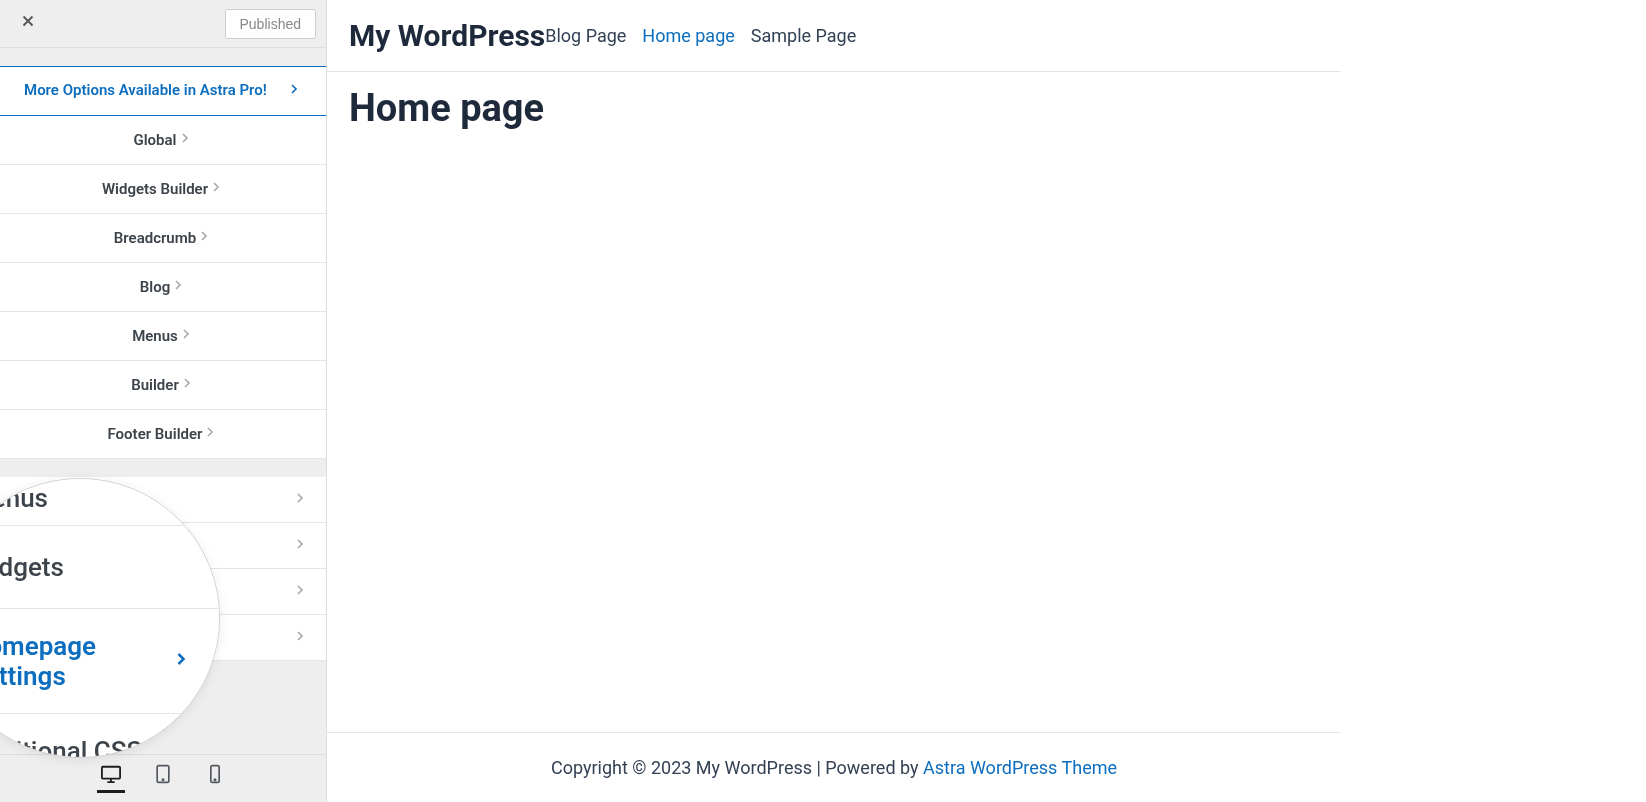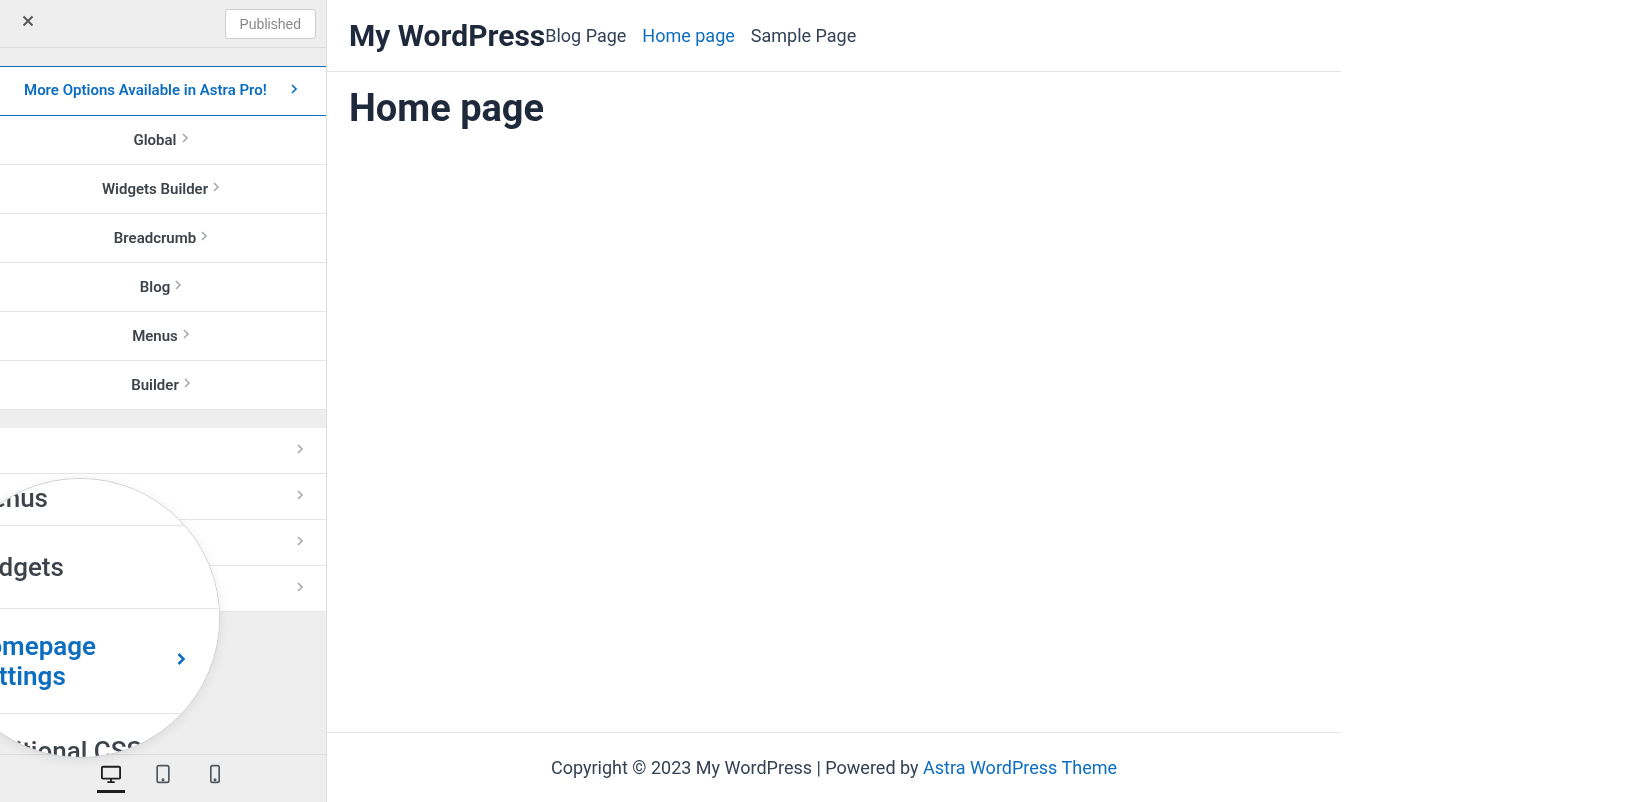--- a/index.html
+++ b/index.html
@@ -119,20 +119,26 @@
         <span class="chevron"><svg viewBox="0 0 24 24" fill="none" stroke="currentColor" stroke-width="2.5">
               <path d="M9 18l6-6-6-6"></path>
             </svg></span>
       </div>
       <div class="menu-item">
         <span class="label">Builder</span>
         <span class="chevron"><svg viewBox="0 0 24 24" fill="none" stroke="currentColor" stroke-width="2.5">
               <path d="M9 18l6-6-6-6"></path>
             </svg></span>
       </div>
+      <div class="menu-item">
+        <span class="label">Footer Builder</span>
+        <span class="chevron"><svg viewBox="0 0 24 24" fill="none" stroke="currentColor" stroke-width="2.5">
+              <path d="M9 18l6-6-6-6"></path>
+            </svg></span>
+      </div>
     </div>
 
     <div class="section-gap"></div>
 
     <div class="menu-group">
       <div class="menu-item-small" style="height:46px;">
         <span></span>
         <span class="chevron"><svg viewBox="0 0 24 24" fill="none" stroke="currentColor" stroke-width="2.5">
               <path d="M9 18l6-6-6-6"></path>
             </svg></span>

